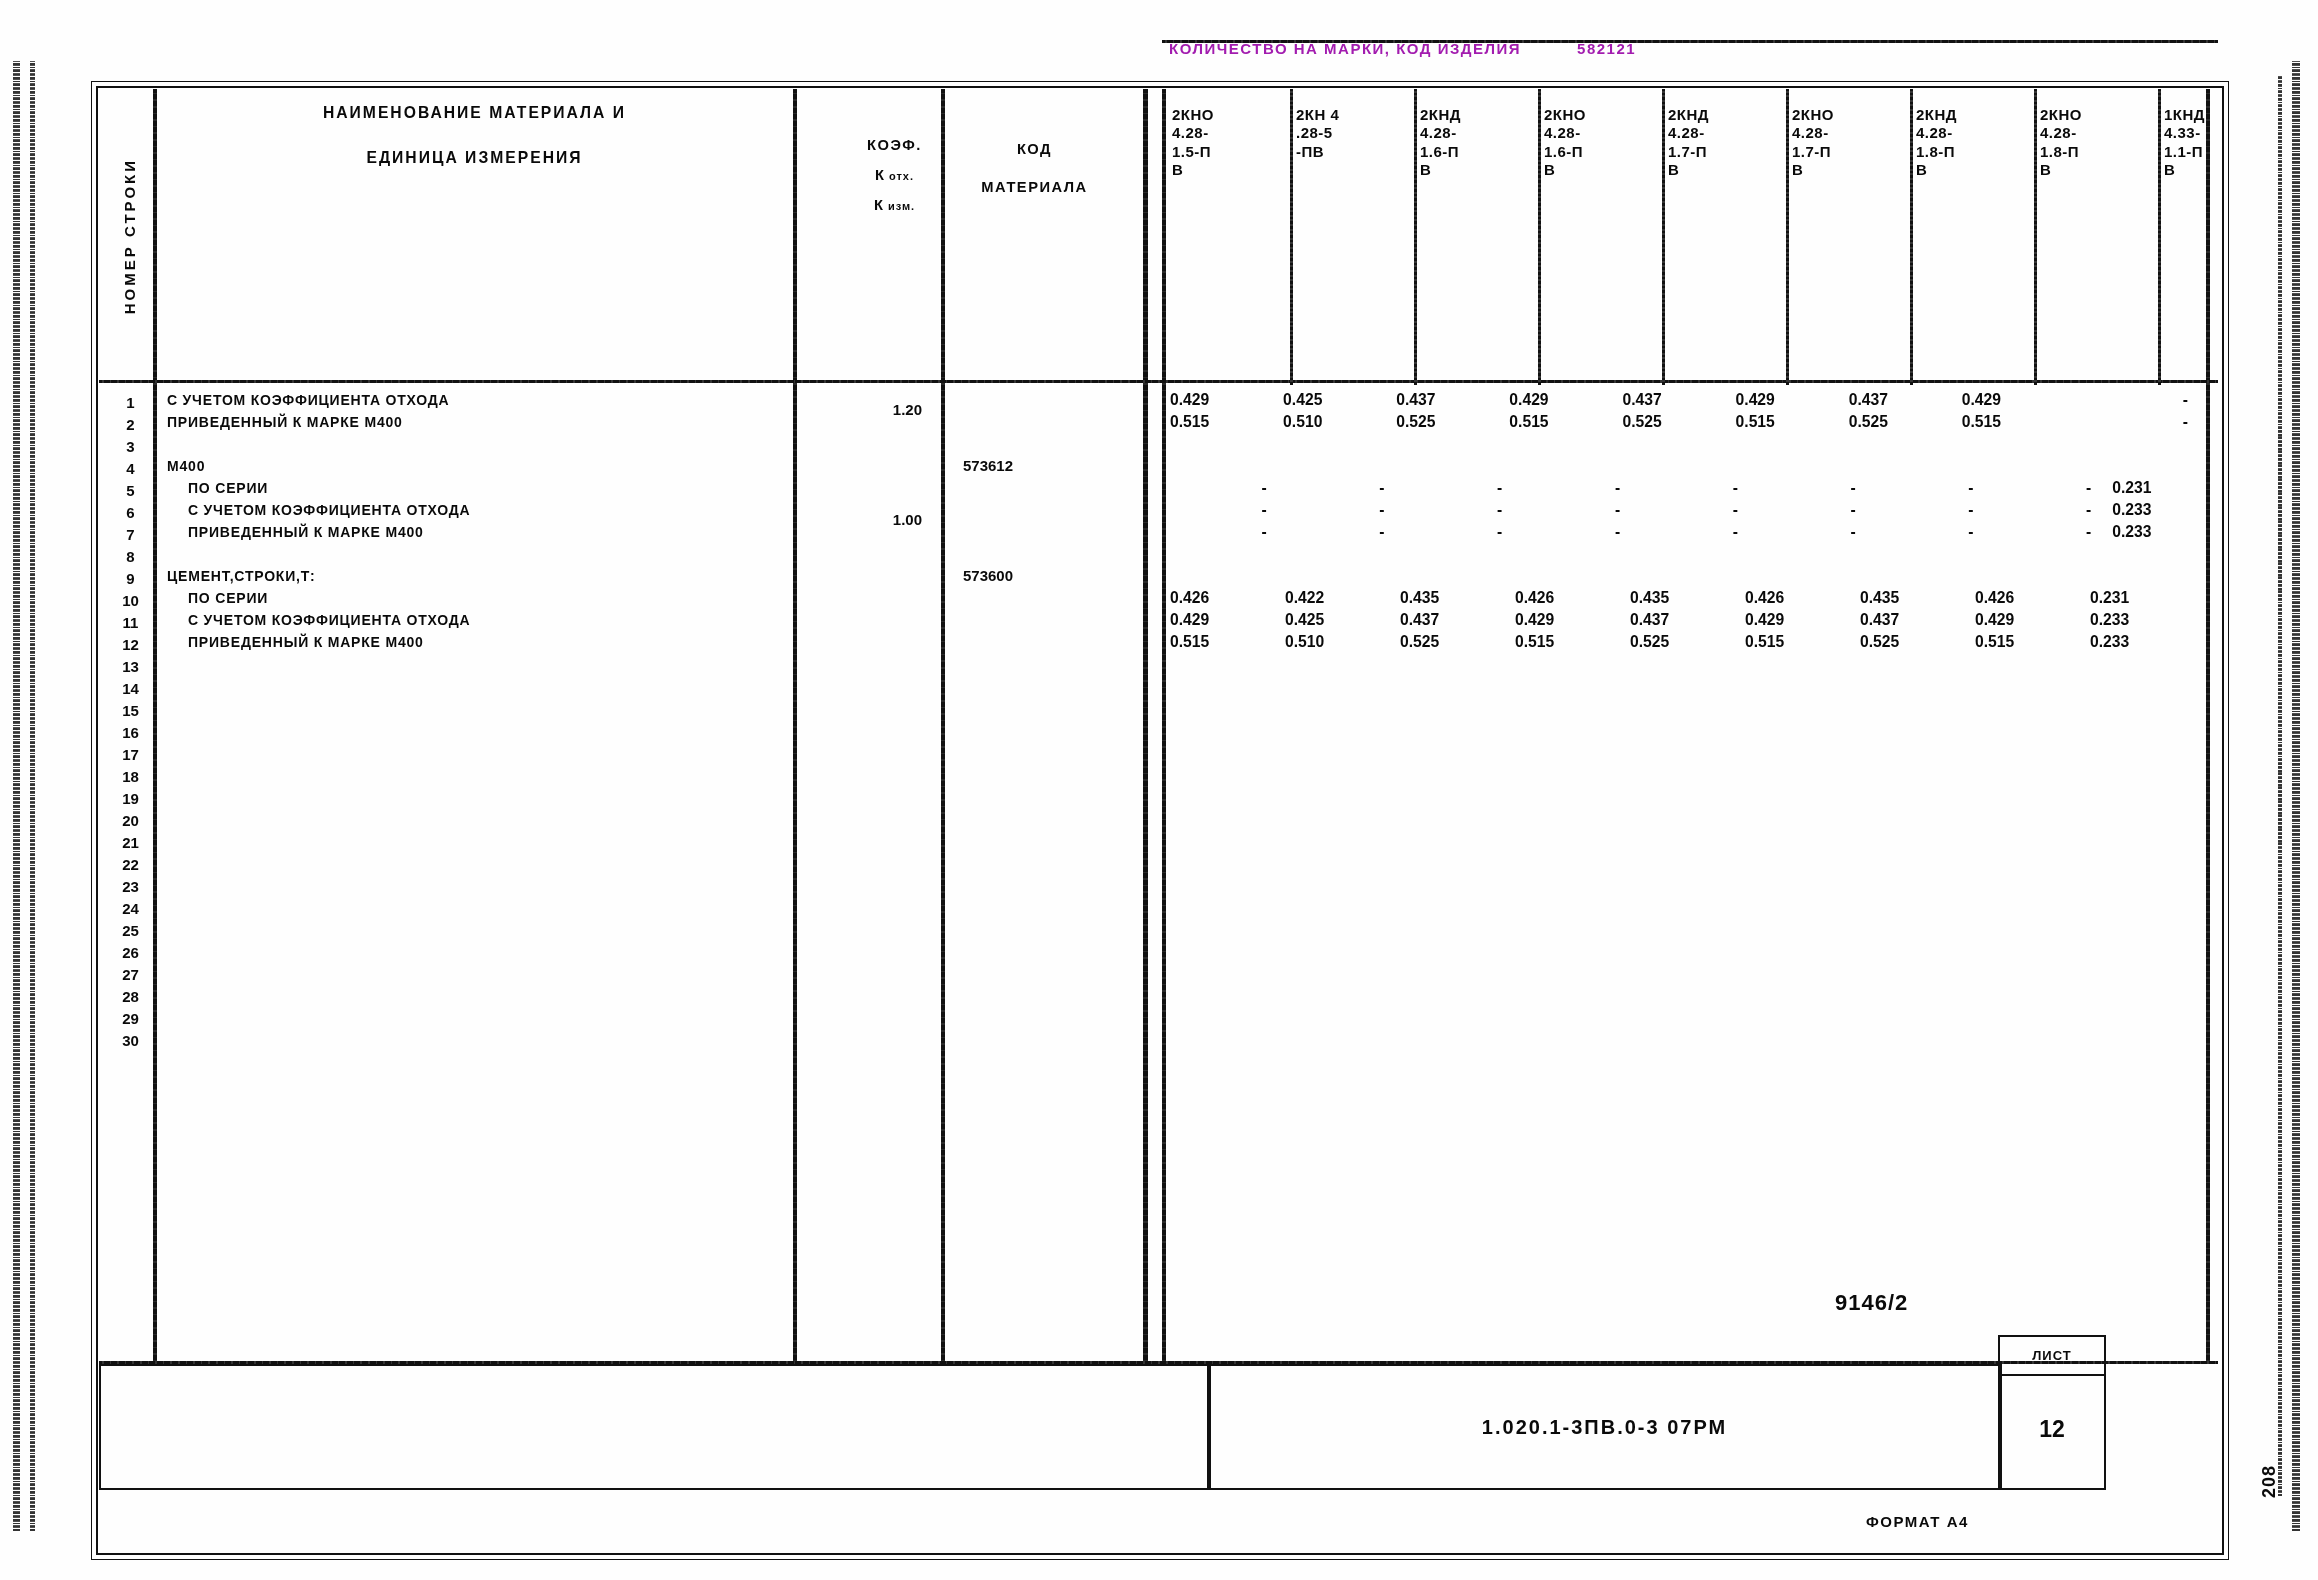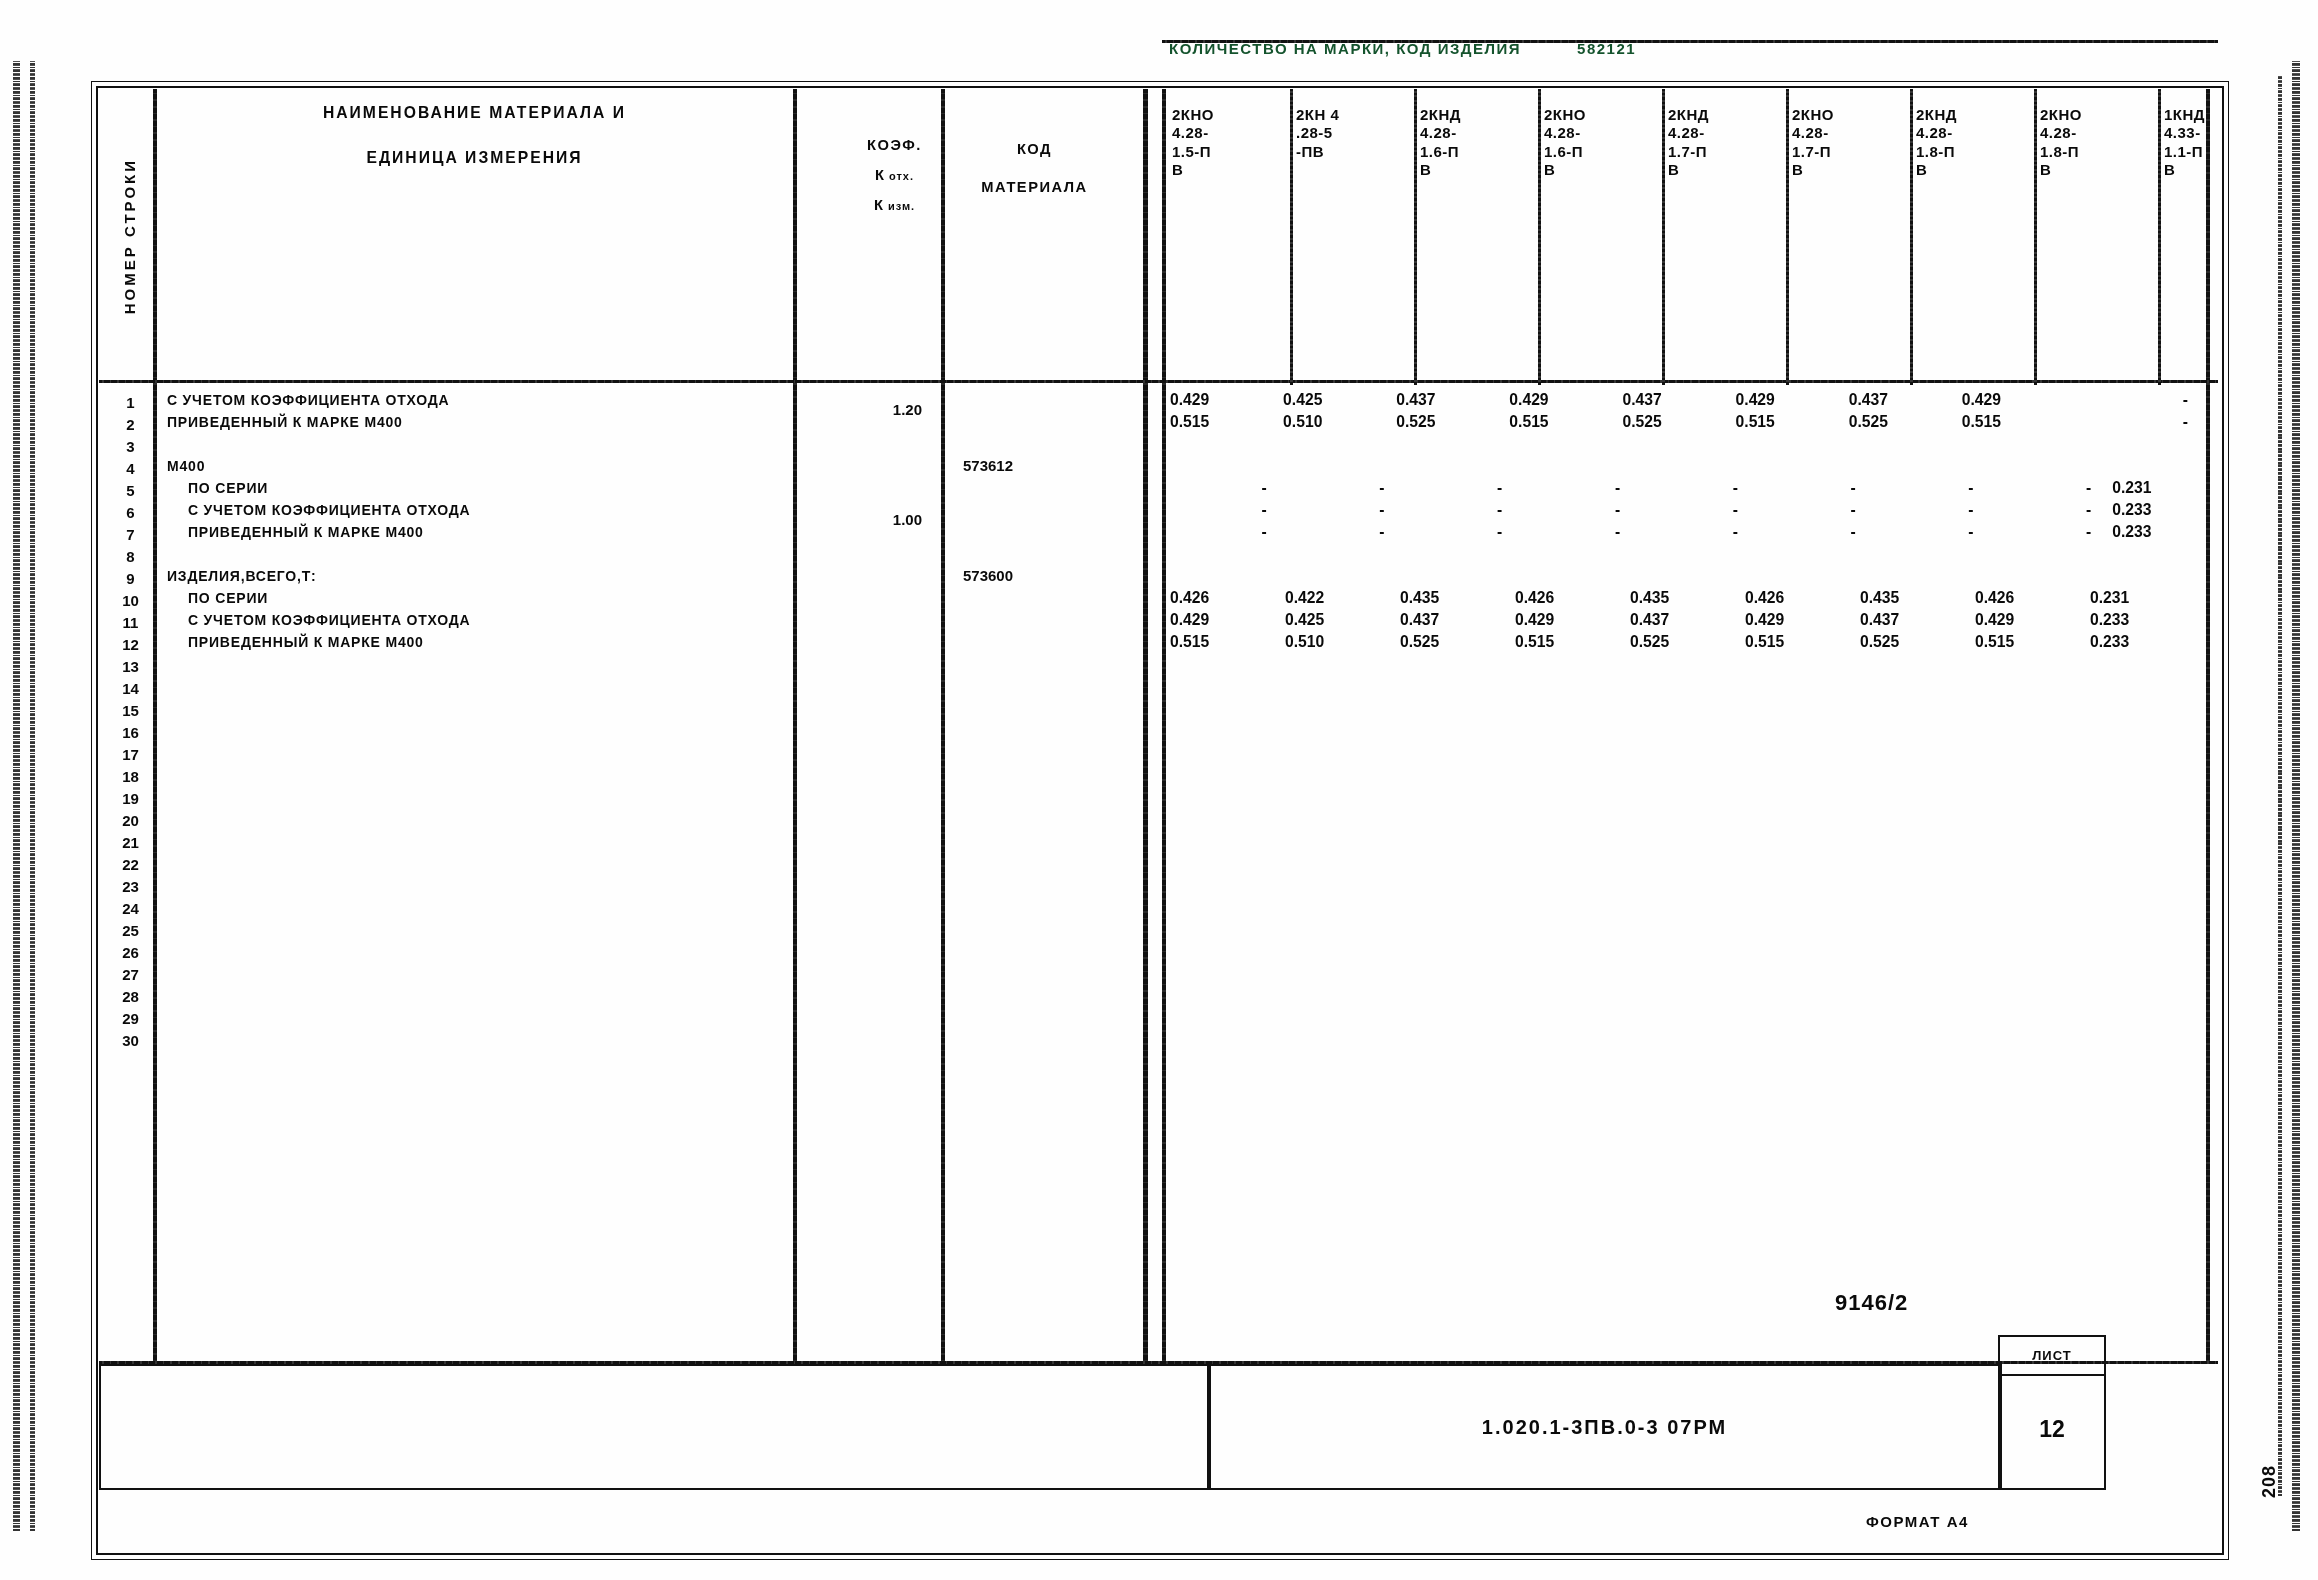--- a/index.html
+++ b/index.html
@@ -64,21 +64,21 @@
   .hdr-koef .sub{font-size:11px;letter-spacing:1px;}
   .hdr-koef .sub b{font-size:14.7px;}
   .hdr-code{
     position:absolute;left:852px;top:41px;width:167px;
     text-align:center;font-size:14.7px;font-weight:700;letter-spacing:1.5px;line-height:2.6;
   }
   .hdr-qty-title{
     position:absolute;left:1070px;top:-56px;width:994px;height:30px;
     font-size:15px;font-weight:700;letter-spacing:1.5px;white-space:nowrap;
     display:flex;align-items:center;gap:56px;
-    color:#14532d;
+    color:#a21caf;
   }
 
   
   .marks{position:absolute;left:1067px;top:6px;height:284px;display:flex;}
   .mark{
     width:118px;position:relative;padding:11px 0 8px 6px;
     font-size:15px;font-weight:700;letter-spacing:0.5px;line-height:1.22;
     white-space:pre-line;
   }
   .mark:not(:first-child):before{
@@ -257,21 +257,21 @@
         </div>
       <div class="labels" id="labels">
           <div>С УЧЕТОМ КОЭФФИЦИЕНТА ОТХОДА</div>
           <div>ПРИВЕДЕННЫЙ К МАРКЕ М400</div>
           <div>&nbsp;</div>
           <div>М400</div>
           <div class="ind">ПО СЕРИИ</div>
           <div class="ind">С УЧЕТОМ КОЭФФИЦИЕНТА ОТХОДА</div>
           <div class="ind">ПРИВЕДЕННЫЙ К МАРКЕ М400</div>
           <div>&nbsp;</div>
-          <div>ИЗДЕЛИЯ,ВСЕГО,Т:</div>
+          <div>ЦЕМЕНТ,СТРОКИ,Т:</div>
           <div class="ind">ПО СЕРИИ</div>
           <div class="ind">С УЧЕТОМ КОЭФФИЦИЕНТА ОТХОДА</div>
           <div class="ind">ПРИВЕДЕННЫЙ К МАРКЕ М400</div>
           <div>&nbsp;</div>
           <div>&nbsp;</div>
           <div>&nbsp;</div>
           <div>&nbsp;</div>
           <div>&nbsp;</div>
           <div>&nbsp;</div>
           <div>&nbsp;</div>

